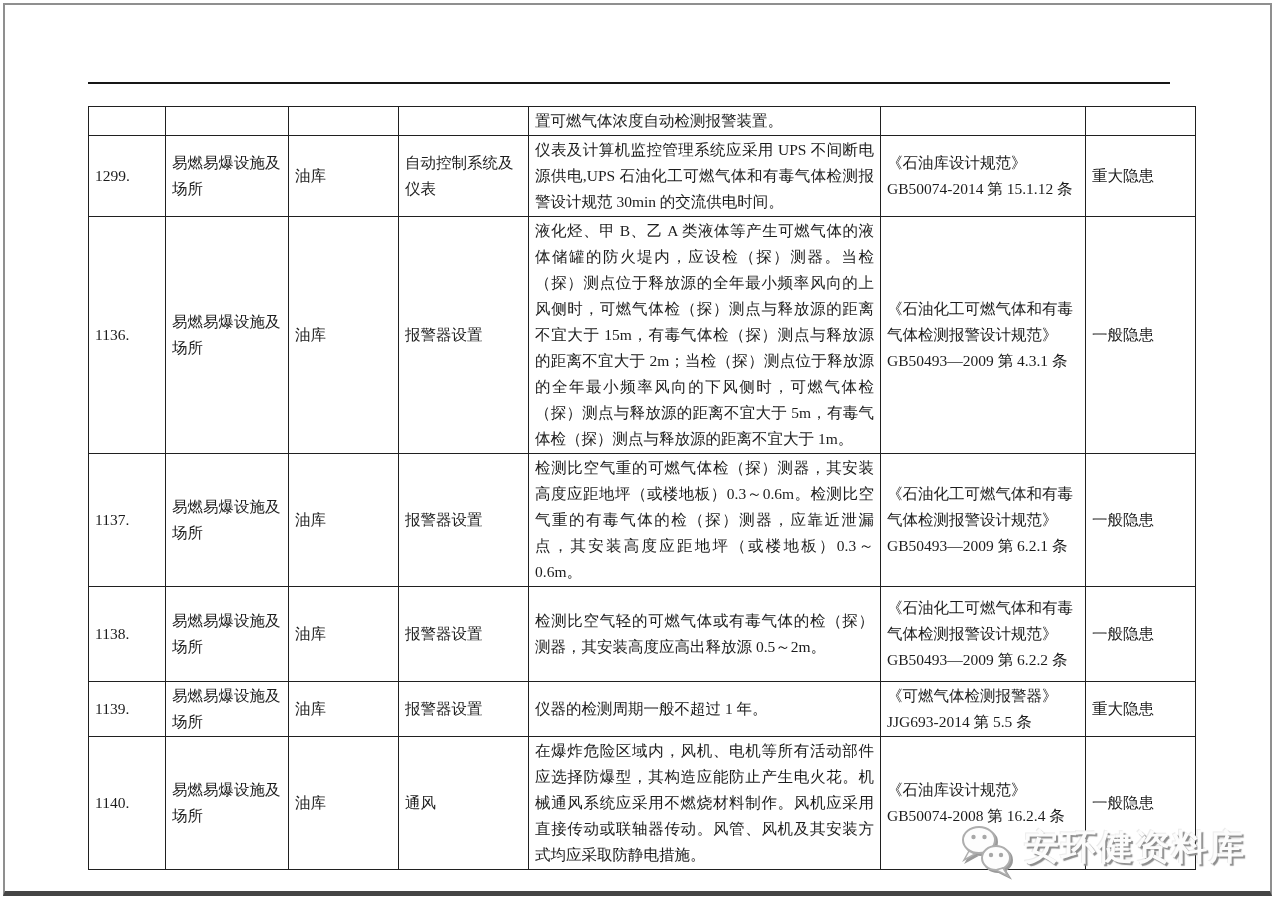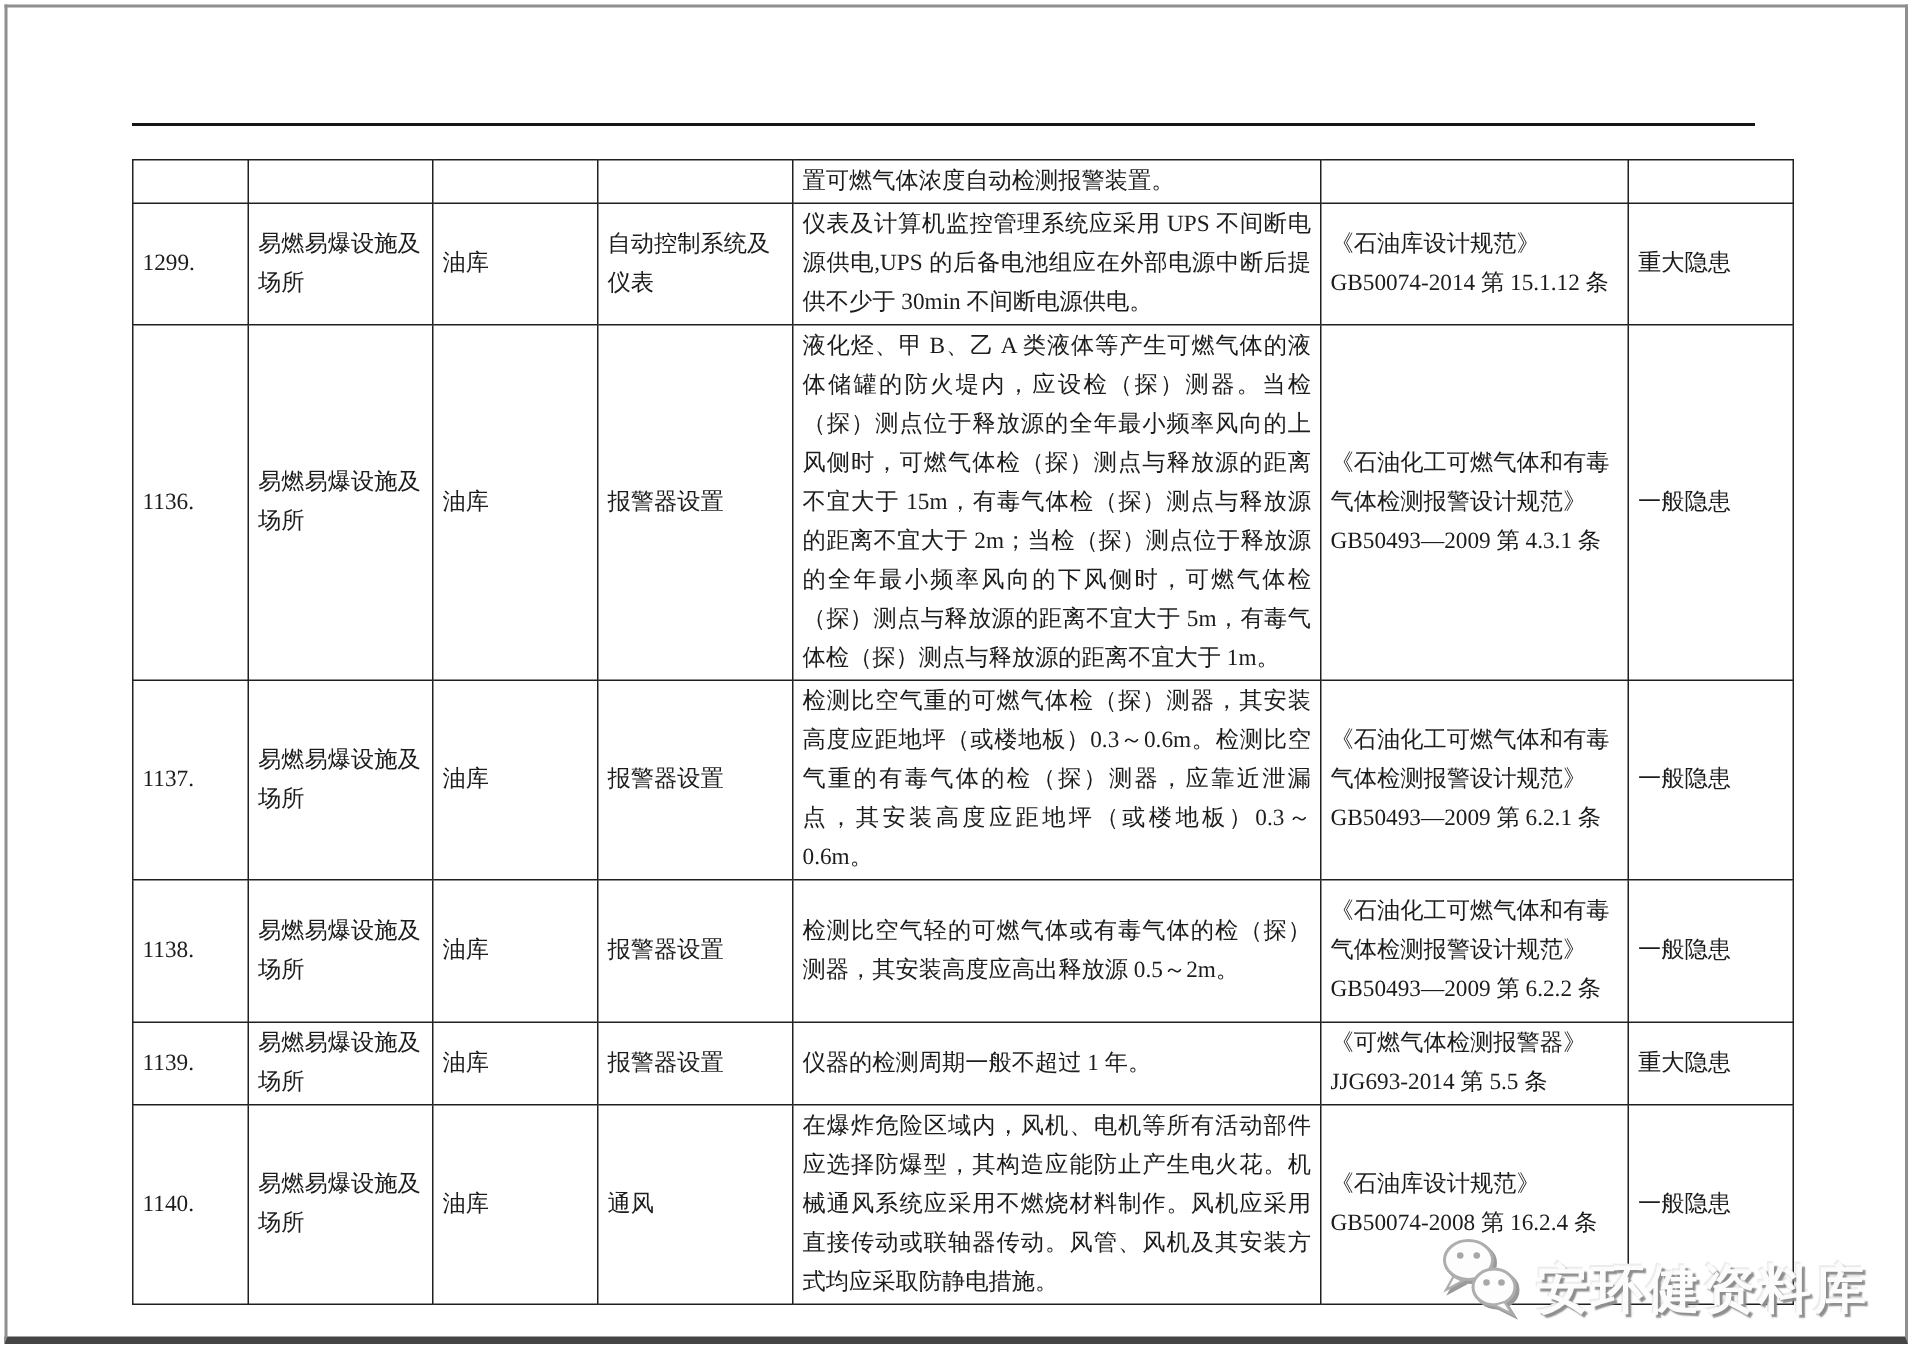--- a/index.html
+++ b/index.html
@@ -35,21 +35,21 @@
   td.c-desc { text-align:justify; }
   tr.r0 { height:24px; }
   tr.r1 { height:78px; }
   tr.r2 { height:209px; }
   tr.r3 { height:98px; }
   tr.r4 { height:95px; }
   tr.r5 { height:46px;padding-left:40px; }
   tr.r6 { height:123px; }
   .watermark {
     position:absolute; top:824px; right:34px;
-    display:flex; align-items:flex-end; gap:8px;
+    display:flex; align-items:flex-start; gap:8px;
   }
   .wm-icon { filter:drop-shadow(2px 2px 0px #9a9a9a); }
   .wm-text {
     font-family:"Liberation Sans","DejaVu Sans",sans-serif;
     font-size:35px; font-weight:bold; letter-spacing:2px;
     color:#fcfcfc;
     text-shadow:2px 2px 1px #8e8e8e, -1px -1px 0 #ececec;
     white-space:nowrap;
   }
 </style>
@@ -77,21 +77,21 @@
       <td class="c-item"></td>
       <td class="c-desc">置可燃气体浓度自动检测报警装置。</td>
       <td class="c-ref"></td>
       <td class="c-sev"></td>
     </tr>
     <tr class="r1">
       <td class="c-num">1299.</td>
       <td class="c-cat">易燃易爆设施及场所</td>
       <td class="c-loc">油库</td>
       <td class="c-item">自动控制系统及仪表</td>
-      <td class="c-desc">仪表及计算机监控管理系统应采用 UPS 不间断电源供电,UPS 的后备电池组应在外部电源中断后提供不少于 30min 不间断电源供电。</td>
+      <td class="c-desc">仪表及计算机监控管理系统应采用 UPS 不间断电源供电,UPS 石油化工可燃气体和有毒气体检测报警设计规范 30min 的交流供电时间。</td>
       <td class="c-ref">《石油库设计规范》GB50074-2014 第 15.1.12 条</td>
       <td class="c-sev">重大隐患</td>
     </tr>
     <tr class="r2">
       <td class="c-num">1136.</td>
       <td class="c-cat">易燃易爆设施及场所</td>
       <td class="c-loc">油库</td>
       <td class="c-item">报警器设置</td>
       <td class="c-desc">液化烃、甲 B、乙 A 类液体等产生可燃气体的液体储罐的防火堤内，应设检（探）测器。当检（探）测点位于释放源的全年最小频率风向的上风侧时，可燃气体检（探）测点与释放源的距离不宜大于 15m，有毒气体检（探）测点与释放源的距离不宜大于 2m；当检（探）测点位于释放源的全年最小频率风向的下风侧时，可燃气体检（探）测点与释放源的距离不宜大于 5m，有毒气体检（探）测点与释放源的距离不宜大于 1m。</td>
       <td class="c-ref">《石油化工可燃气体和有毒气体检测报警设计规范》GB50493—2009 第 4.3.1 条</td>

